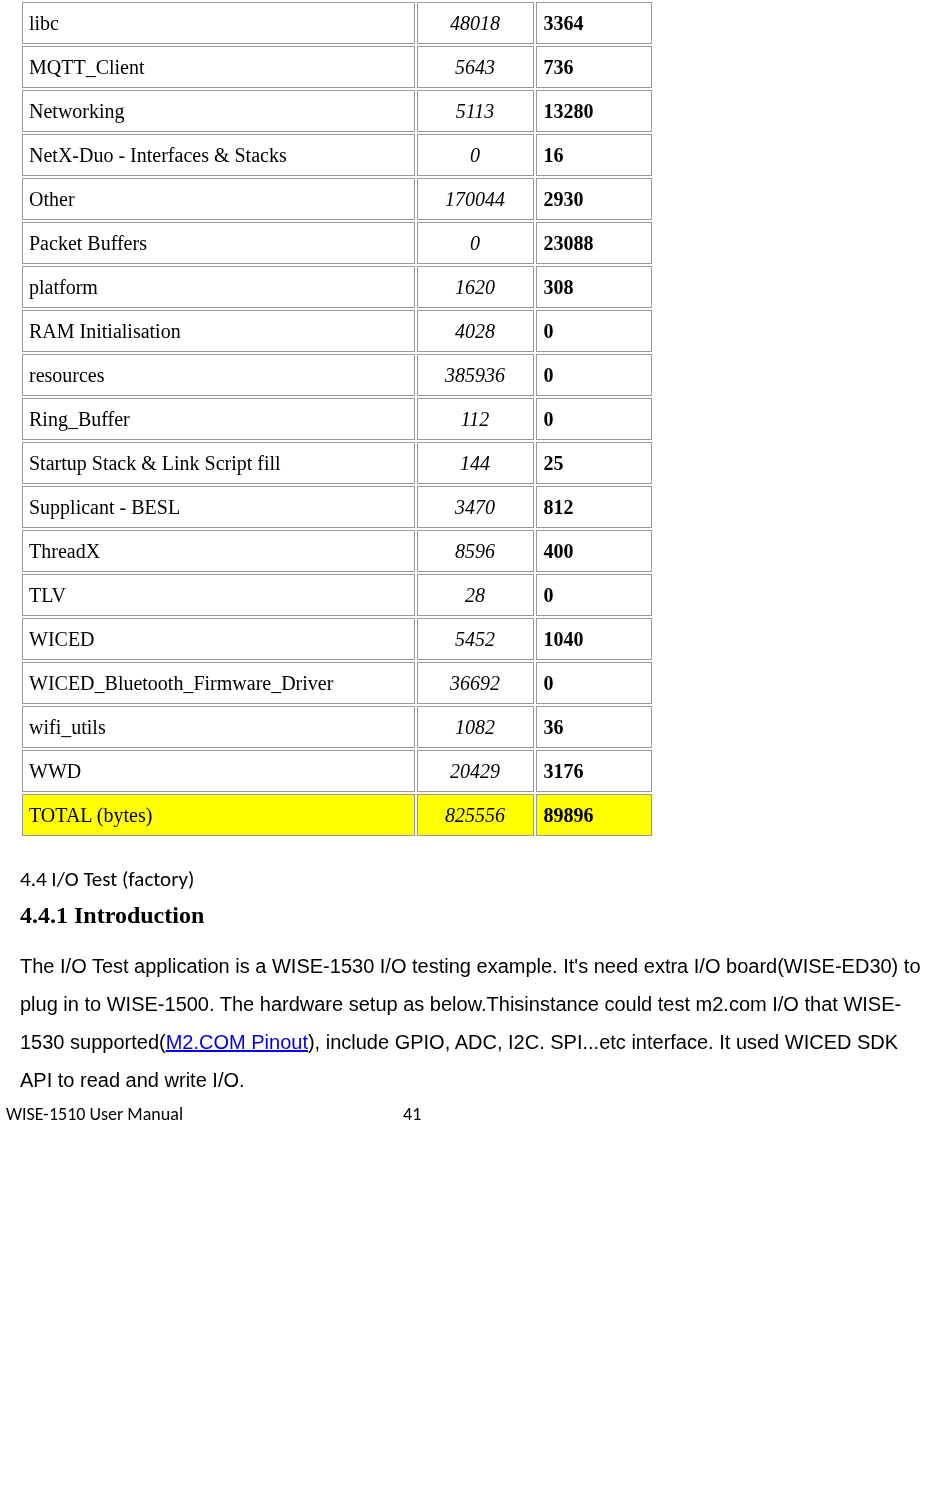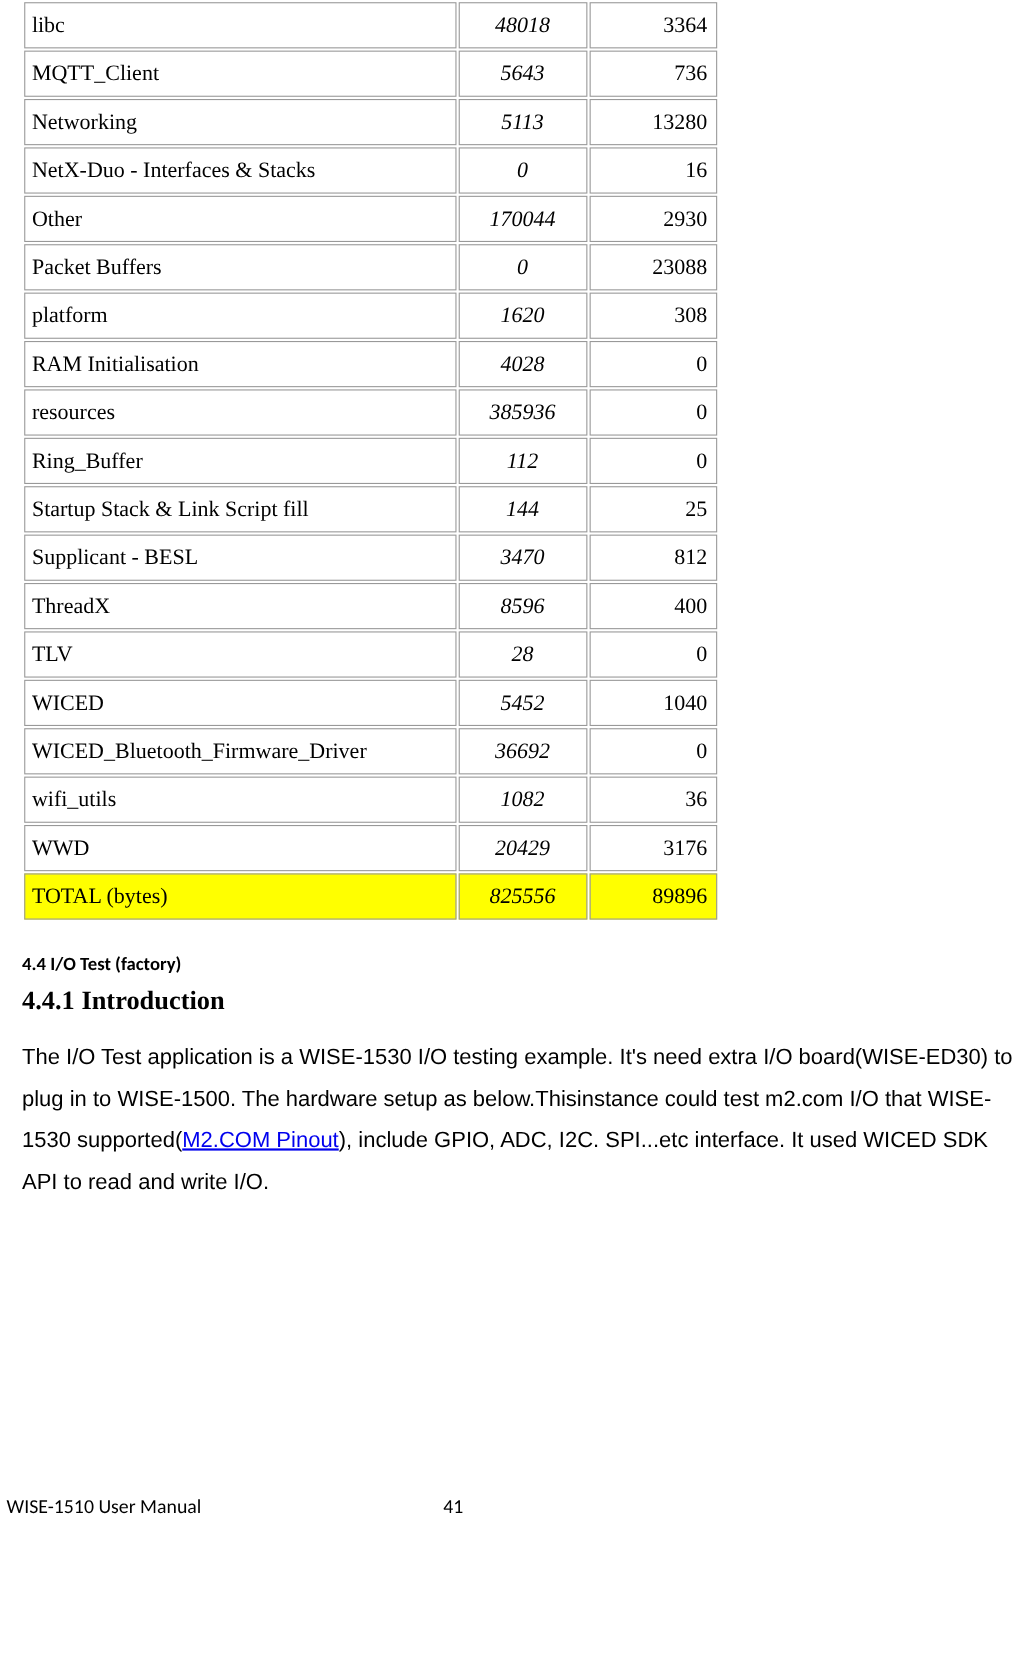--- a/index.html
+++ b/index.html
@@ -31,30 +31,30 @@
     width: 390px;
     text-align: left;
   }
   td.col-a {
     width: 108px;
     text-align: center;
     font-style: italic;
   }
   td.col-b {
     width: 108px;
-    text-align: right;
+    text-align: left;
+    font-weight: bold;
   }
   tr.total td {
     background: #ffff00;
   }
   .section-heading {
     font-family: Calibri, Arial, sans-serif;
-    font-size: 17px;
+    font-size: 21px;
     margin: 28px 0 6px 0;
-    font-weight: bold;
   }
   .sub-heading {
     font-family: "Times New Roman", serif;
     font-weight: bold;
     font-size: 24px;
     margin: 10px 0 18px 0;
   }
   .body-text {
     font-family: Liberation Sans, sans-serif;
     font-size: 20px;
@@ -63,21 +63,20 @@
   }
   a.inline-link {
     color: #0000EE;
     text-decoration: underline;
   }
   .footer {
     display: flex;
     font-family: Calibri, Arial, sans-serif;
     font-size: 18px;
     padding: 4px 6px;
-    margin-top: 260px;
   }
   .footer-left {
     flex: 0 0 auto;
   }
   .footer-page {
     margin-left: 220px;
     text-align: right;
   }
 </style>
 </head>

